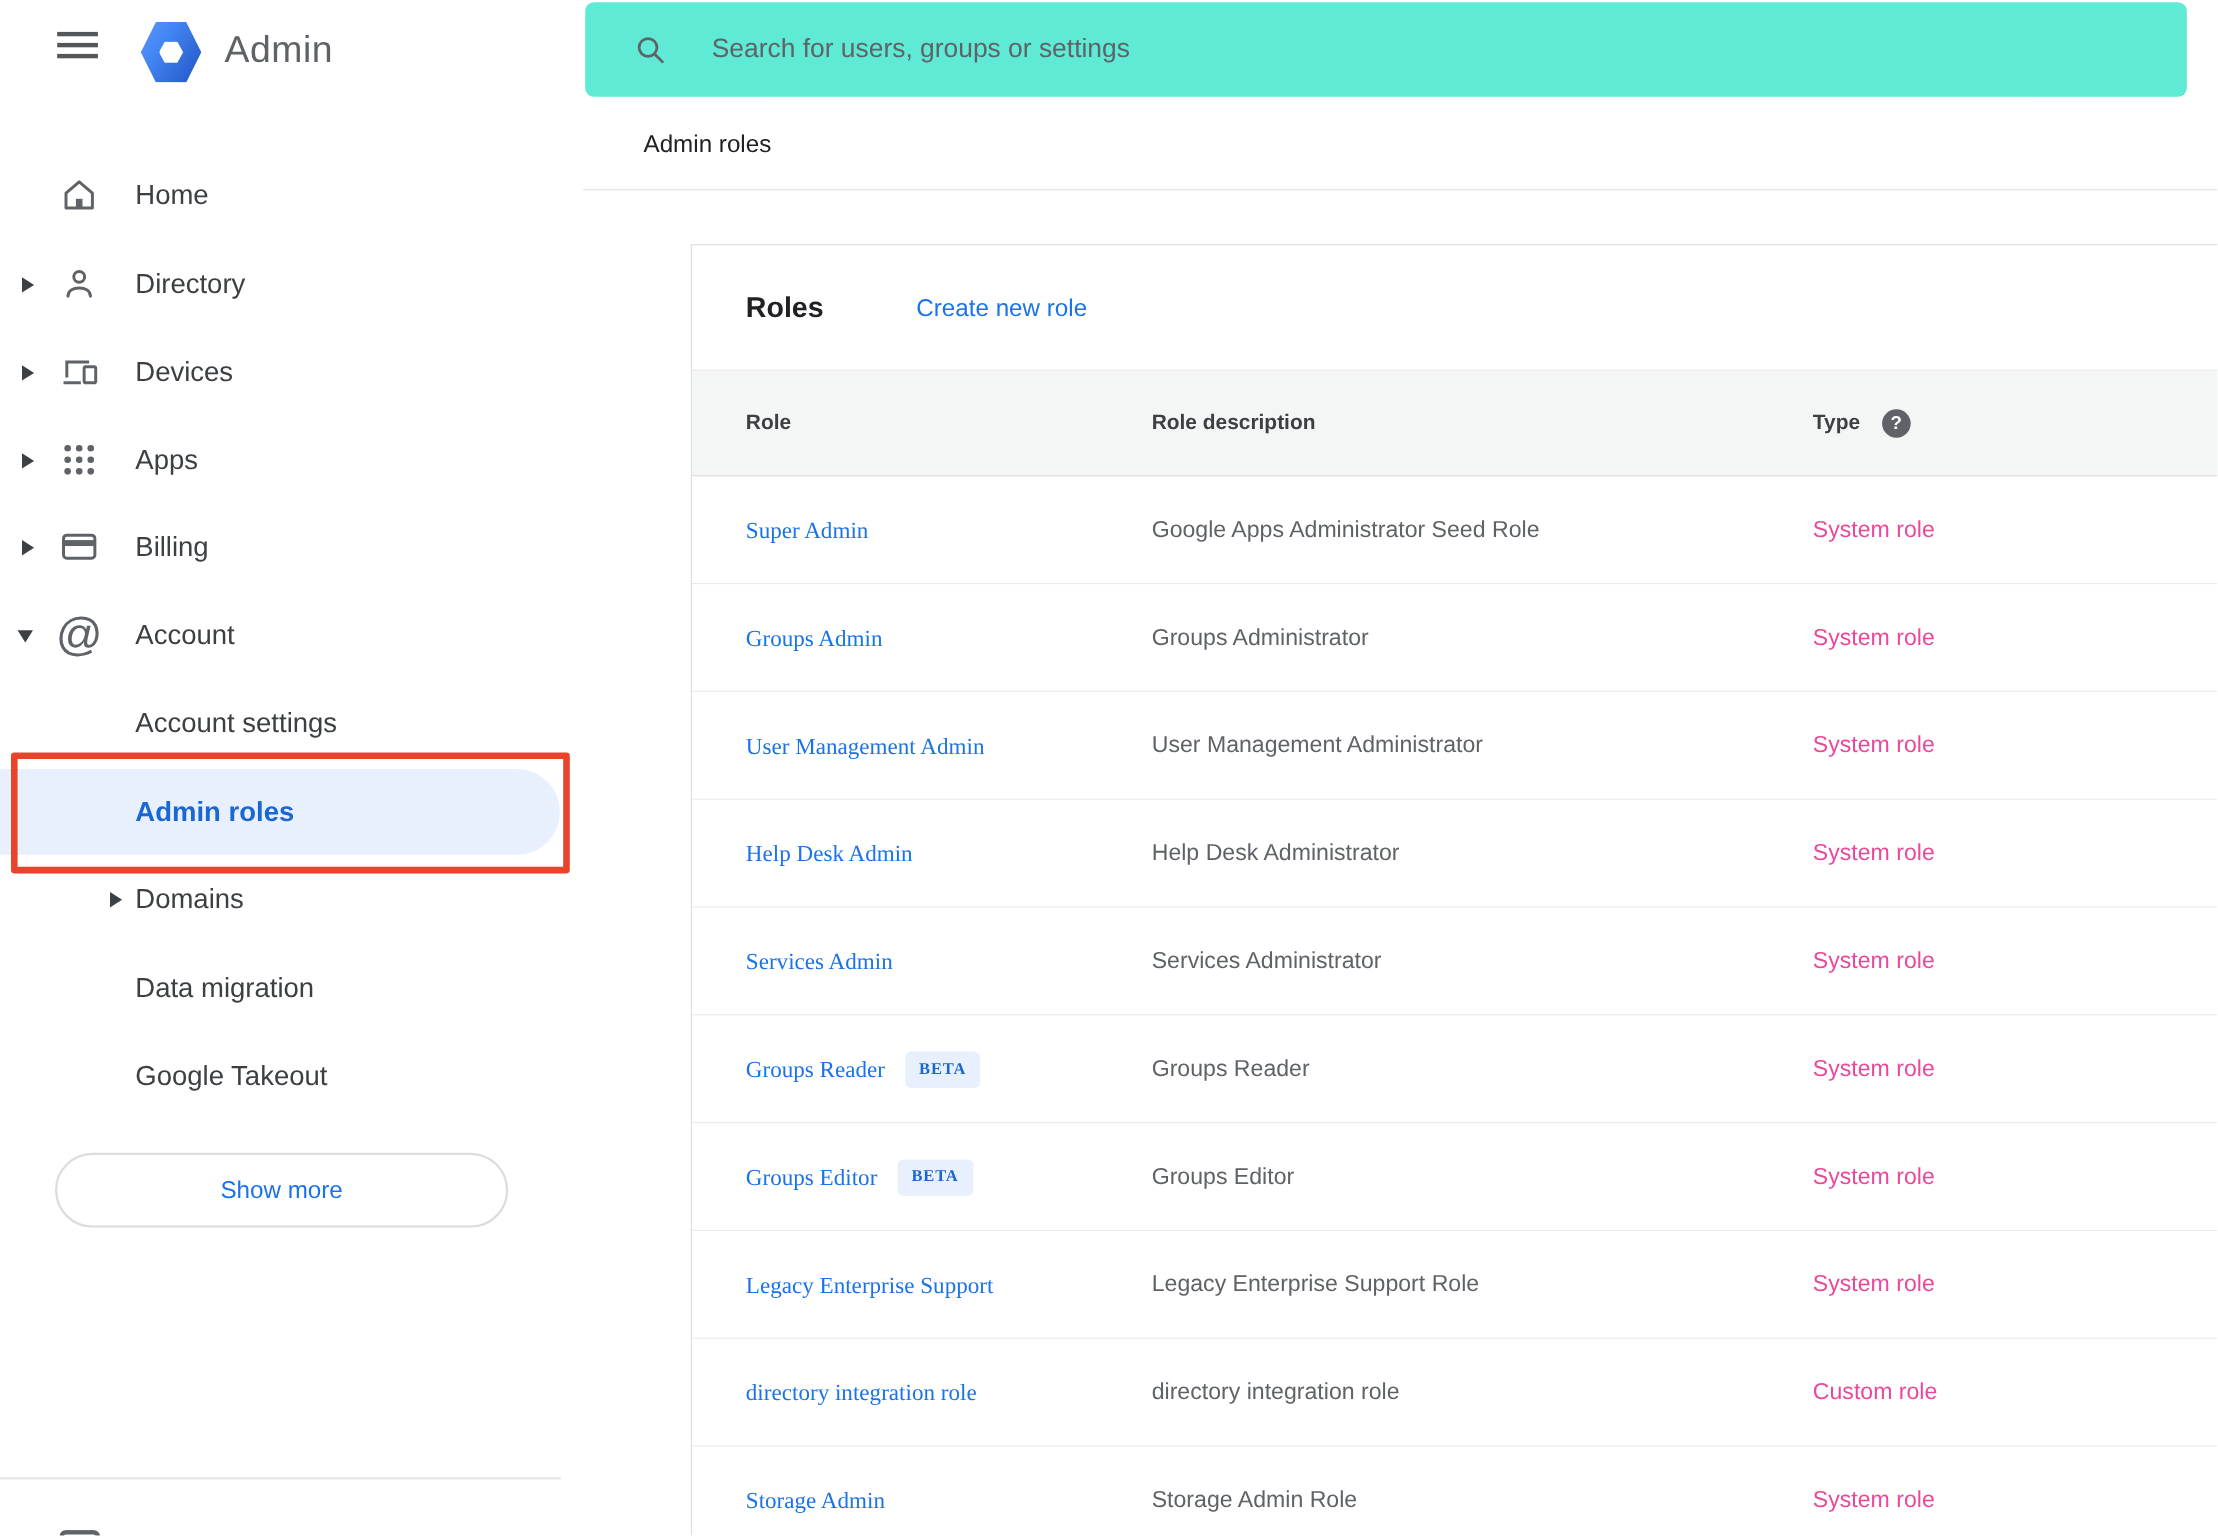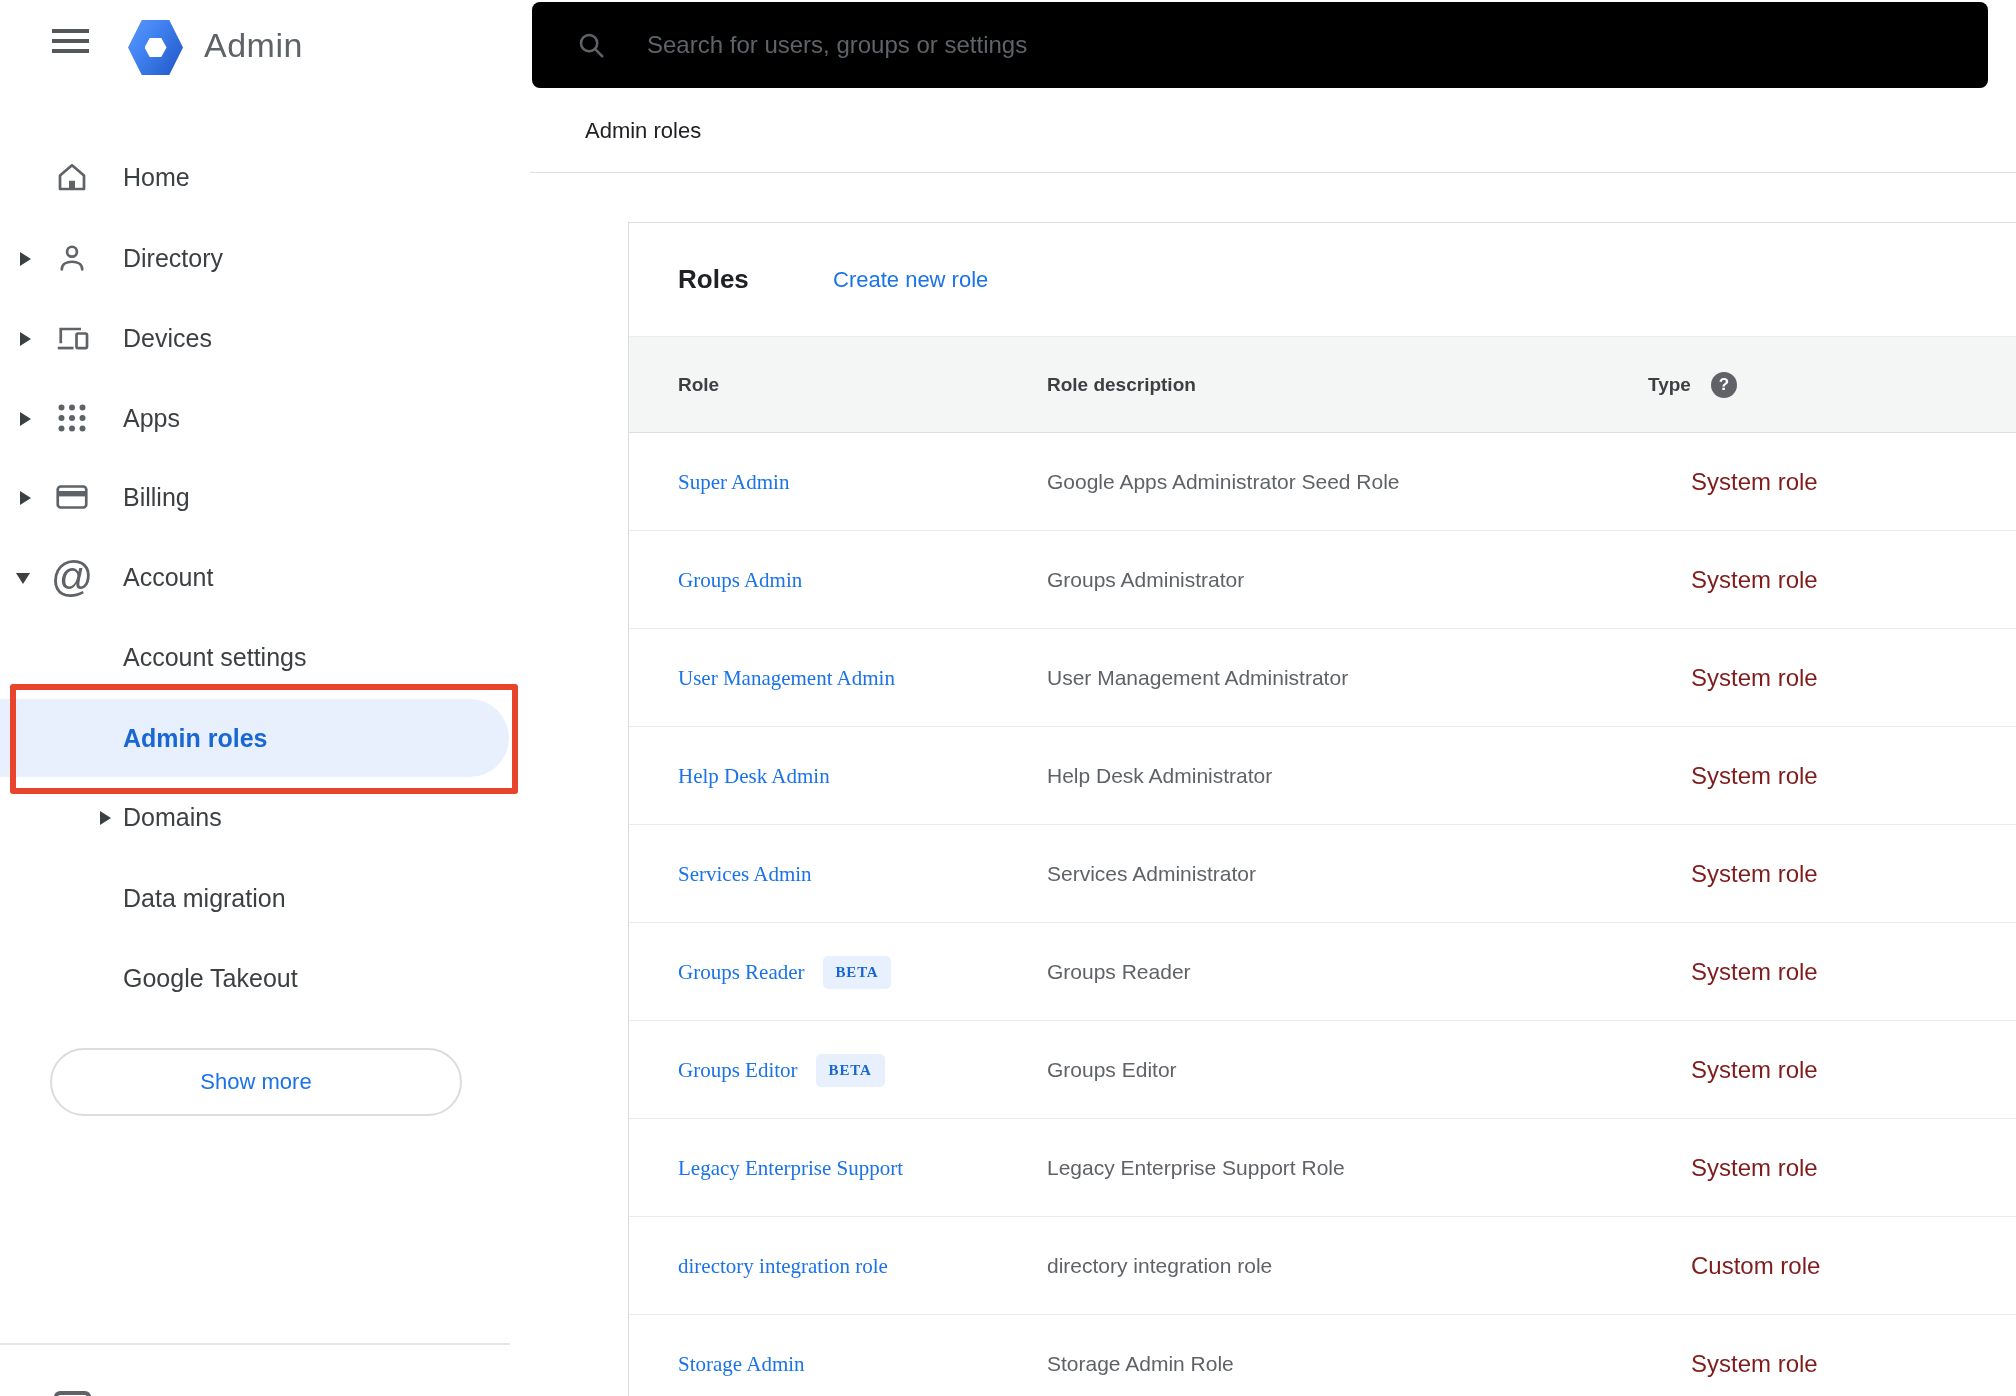--- a/index.html
+++ b/index.html
@@ -13,21 +13,21 @@
   .hamburger span { display:block; width:37px; height:4px; background:#54575a; margin-bottom:6px; }
   .logo-hex { position:absolute; left:128px; top:20px; width:55px; height:55px;
               clip-path:polygon(25% 0%,75% 0%,100% 50%,75% 100%,25% 100%,0% 50%);
               background:linear-gradient(125deg,#5e97f6 0%,#4285f4 35%,#3673e0 60%,#2b63d4 80%,#2456c0 100%); }
   .logo-hex .inner { position:absolute; left:30%; top:32%; width:40%; height:36%;
               clip-path:polygon(25% 0%,75% 0%,100% 50%,75% 100%,25% 100%,0% 50%);
               background:#fff; }
   .app-name { position:absolute; left:204px; top:0; height:90px; display:flex; align-items:center;
               font-size:34px; color:#5f6368; letter-spacing:.5px; }
   .searchbar { position:absolute; left:532px; top:2px; width:1456px; height:86px;
-               background:#000000; border-radius:8px; display:flex; align-items:center;
+               background:#5eead4; border-radius:8px; display:flex; align-items:center;
                padding-left:44px; cursor:text; }
   .searchbar svg { flex:0 0 auto; }
   .search-placeholder { margin-left:41px; font-size:24px; color:#5f6368; }
 
   
   .breadcrumb { position:absolute; left:585px; top:90px; height:82px; display:flex; align-items:center;
                 font-size:22px; color:#202124; }
   .breadcrumb-divider { position:absolute; left:530px; top:172px; width:1486px; height:1px; background:#dfe1e5; }
 
   
@@ -69,22 +69,22 @@
                  color:#fff; font-size:17px; font-weight:bold; display:flex; align-items:center;
                  justify-content:center; cursor:pointer; }
   .table-body { position:absolute; left:0; top:210px; width:100%; }
   .row { position:relative; height:98px; border-bottom:1px solid #e8eaed; }
   .cell-role { position:absolute; left:49px; top:0; height:98px; display:flex; align-items:center;font-family:Liberation Serif, serif; }
   .role-link { font-size:21px; color:#1a73e8; cursor:pointer; }
   .beta-badge { margin-left:18px; background:#e8f0fe; color:#1967d2; font-size:15px; font-weight:bold;
                 letter-spacing:.8px; padding:8px 13px; border-radius:5px; }
   .cell-desc { position:absolute; left:418px; top:0; height:98px; display:flex; align-items:center;
                font-size:21px; color:#5f6368; }
-  .cell-type { position:absolute; left:1062px; top:0; height:98px; display:flex; align-items:center;
-               font-size:24px; color:#7f1d1d; }
+  .cell-type { position:absolute; left:1019px; top:0; height:98px; display:flex; align-items:center;
+               font-size:21px; color:#ec4899; }
 </style>
 </head>
 <body>
 
 <div class="screen">
 
   <header class="topbar">
     <div class="hamburger">
       <span></span>
         <span></span>

